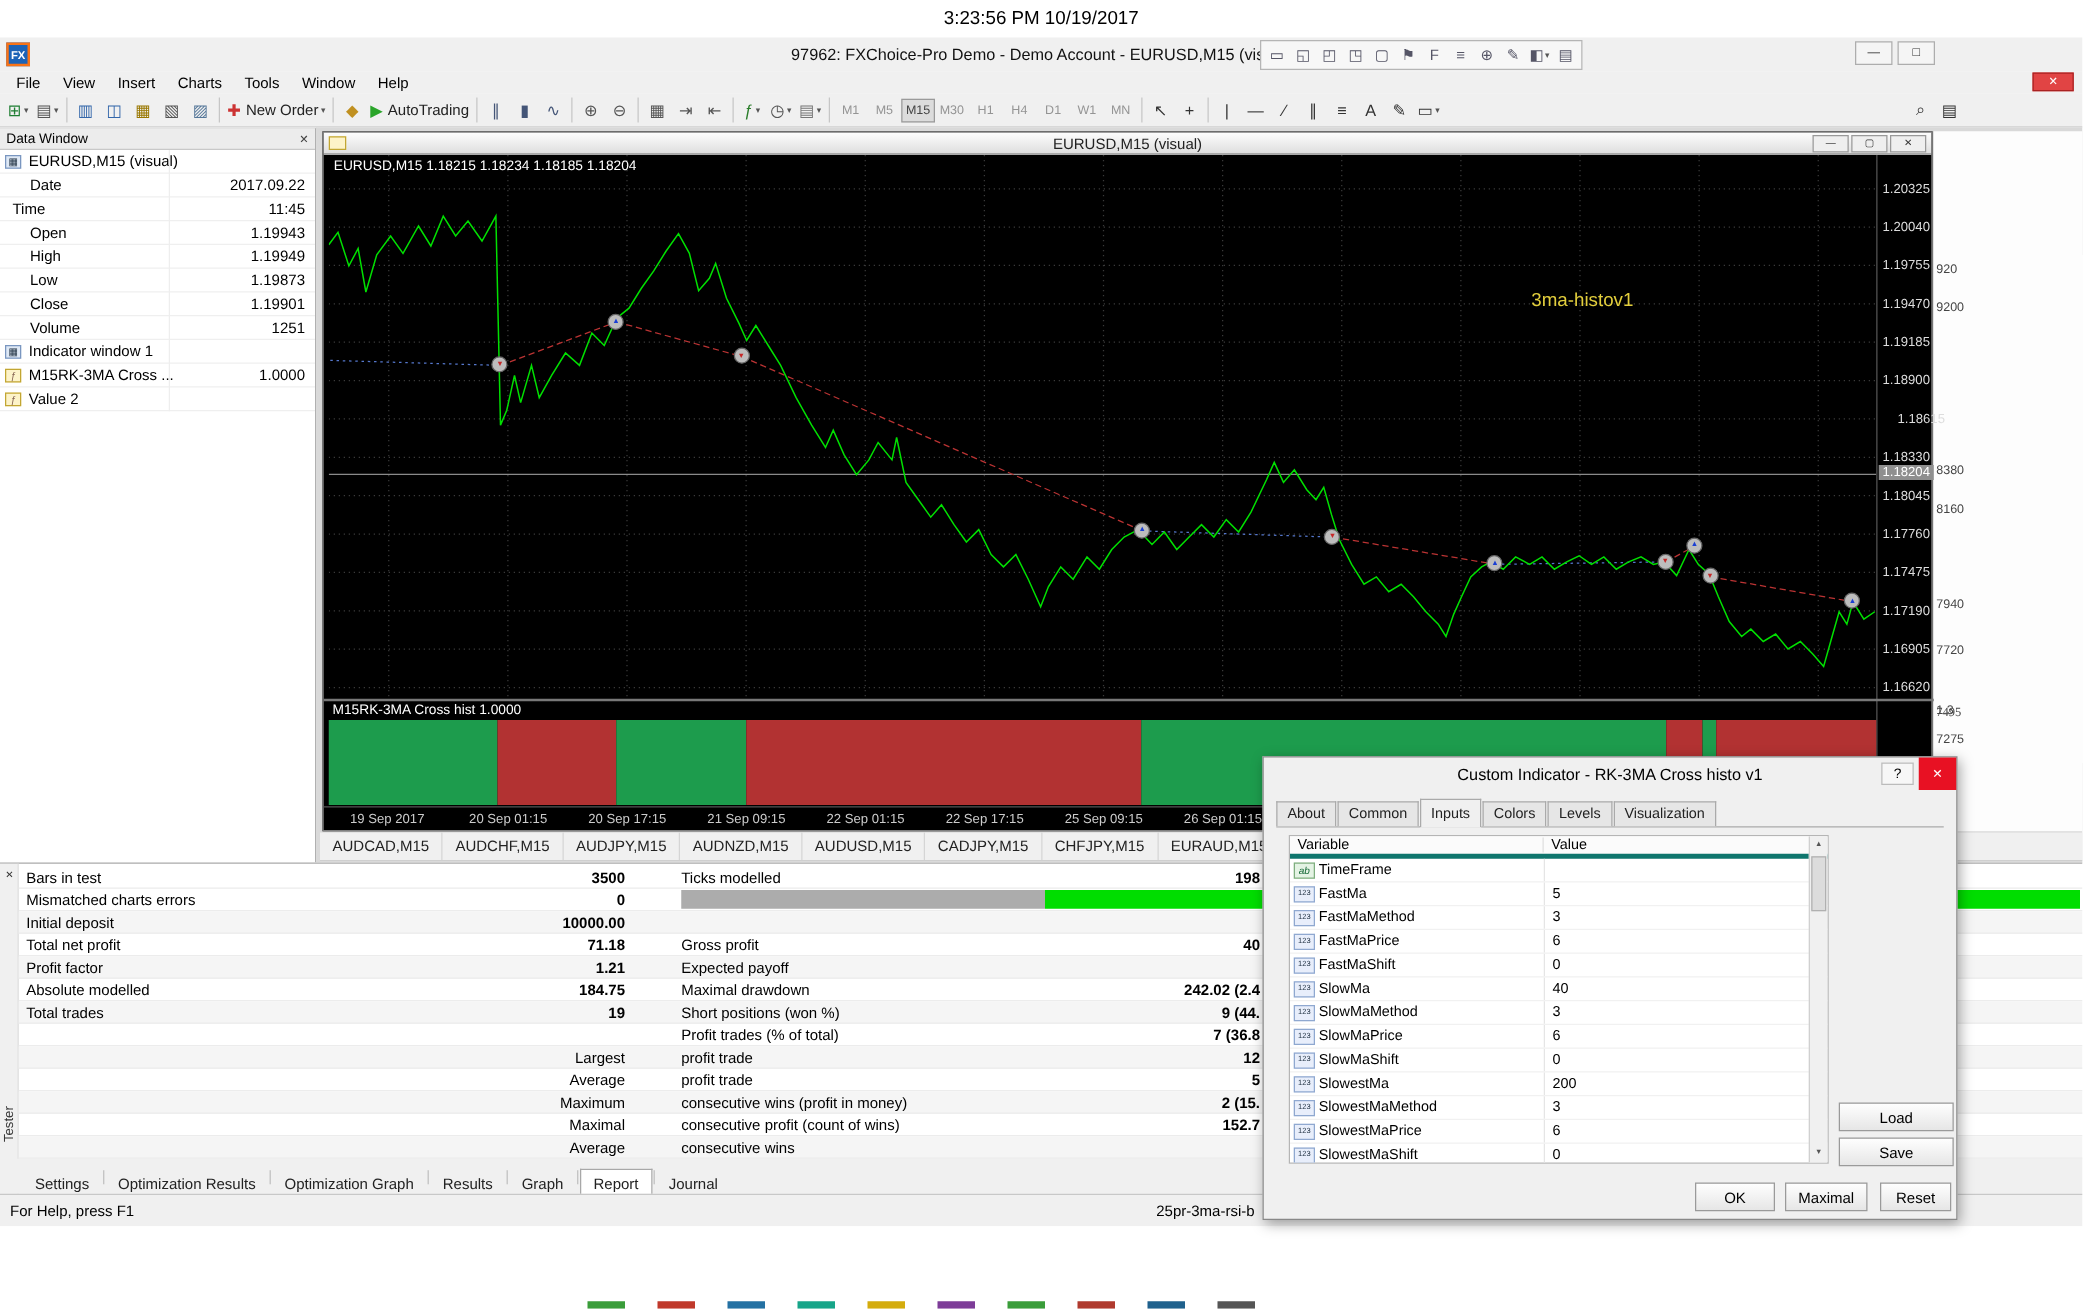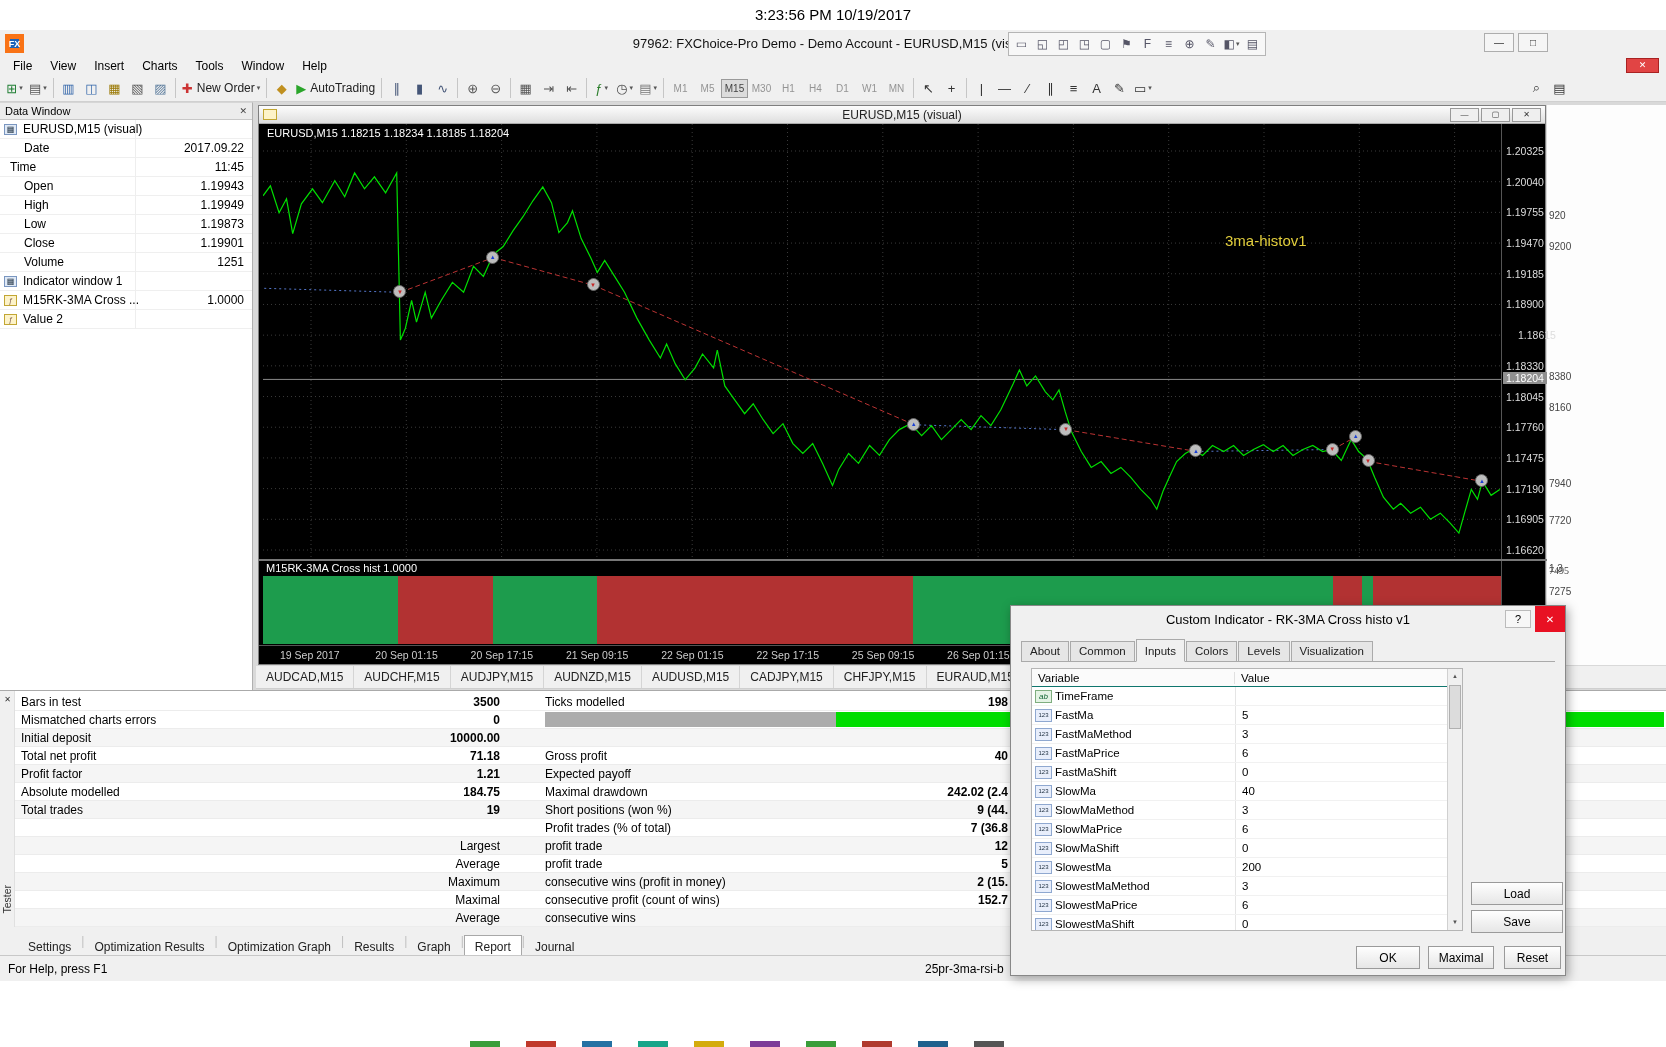--- a/index.html
+++ b/index.html
@@ -6,21 +6,21 @@
   body { margin: 0; background: #fff; }
   .screen { position: relative; width: 1666px; height: 1047px; overflow: hidden;
             font-family: "Liberation Sans", sans-serif; font-size: 12px; color: #000; background: #fff; }
   .abs { position: absolute; }
 
   
   .clockbar { left:0; top:0; width:100%; height:30px; background:#fff; text-align:center; line-height:30px; font-size:15px; }
 
   
   .titlebar { left:0; top:30px; width:100%; height:27px; background:#f0f0f0; }
-  .app-icon { position:absolute; left:5px; top:4px; width:19px; height:19px; background:#1c63b7; border:5px solid #f97316;
+  .app-icon { position:absolute; left:5px; top:4px; width:19px; height:19px; background:#1c63b7; border:2px solid #f97316;
               color:#fff; font-size:9px; font-weight:bold; display:flex; align-items:center; justify-content:center; }
   .tb-title { width:100%; text-align:center; line-height:27px; font-size:13px; color:#111; }
   .charts-toolbox { position:absolute; left:1008px; top:2px; height:24px; display:flex; align-items:center;
                     border:1px solid #b5b5b5; background:#f7f7f7; padding:0 2px; }
   .ctb-icon { width:21px; height:20px; display:flex; align-items:center; justify-content:center; font-size:12px; color:#556; }
   .ctb-icon .dd { font-size:7px; color:#555; margin-left:1px; }
   .winbtns { position:absolute; right:118px; top:3px; display:flex; gap:4px; }
   .win-btn { width:30px; height:19px; border:1px solid #adadad; background:#f5f5f5; display:flex; align-items:center;
              justify-content:center; font-size:10px; color:#333; }
 
@@ -128,21 +128,21 @@
             box-shadow:2px 3px 10px rgba(0,0,0,.35); z-index:50; }
   .dlg-title { position:relative; height:26px; display:flex; align-items:center; justify-content:center; font-size:13px; }
   .dlg-help { position:absolute; right:34px; top:4px; width:26px; height:18px; border:1px solid #bbb; background:#f7f7f7;
               text-align:center; line-height:17px; font-size:11px; }
   .dlg-close { position:absolute; right:0; top:0; width:30px; height:26px; background:#e81123; color:#fff;
                display:flex; align-items:center; justify-content:center; font-size:10px; }
   .dlg-tabs { position:absolute; left:10px; top:32px; right:10px; display:flex; border-bottom:1px solid #aaa; align-items:flex-end; }
   .dtab { padding:3px 8px 4px; font-size:11.5px; border:1px solid #aaa; border-bottom:none; background:#e6e6e6; margin-right:1px; color:#222; }
   .dtab.active { background:#f0f0f0; padding-top:5px; position:relative; top:1px; border-bottom:1px solid #f0f0f0; }
   .dlg-grid { position:absolute; left:20px; top:62px; width:432px; height:263px; border:1px solid #b5b5b5; background:#fff; overflow:hidden; }
-  .dg-header { height:18px; border-bottom:1px solid #0f766e; display:flex; font-size:11.5px; background:#fbfbfb; align-items:center; }
+  .dg-header { height:18px; border-bottom:4px solid #0f766e; display:flex; font-size:11.5px; background:#fbfbfb; align-items:center; }
   .dg-hvar { flex:0 0 203px; padding-left:6px; border-right:1px solid #e0e0e0; }
   .dg-hval { padding-left:6px; }
   .dg-row { height:19px; display:flex; align-items:center; border-bottom:1px solid #f1f1f1; font-size:11.5px; }
   .dg-icon { width:17px; height:13px; margin:0 3px; flex:none; display:flex; align-items:center; justify-content:center; border:1px solid; }
   .icon-123 { background:#e8eefb; border-color:#8fa8d0; color:#234; font-size:6px; }
   .icon-ab { background:#e4f3e4; border-color:#7fae7f; color:#163; font-size:8px; font-style:italic; }
   .dg-var { flex:0 0 180px; }
   .dg-val { border-left:1px solid #e5e5e5; padding-left:6px; flex:1; height:100%; display:flex; align-items:center; }
   .dg-scroll { position:absolute; right:0; top:0; width:15px; height:100%; background:#f0f0f0; border-left:1px solid #d0d0d0; }
   .sc-btn { position:absolute; left:0; width:14px; height:15px; font-size:6px; text-align:center; line-height:15px; color:#555; background:#f0f0f0; }

